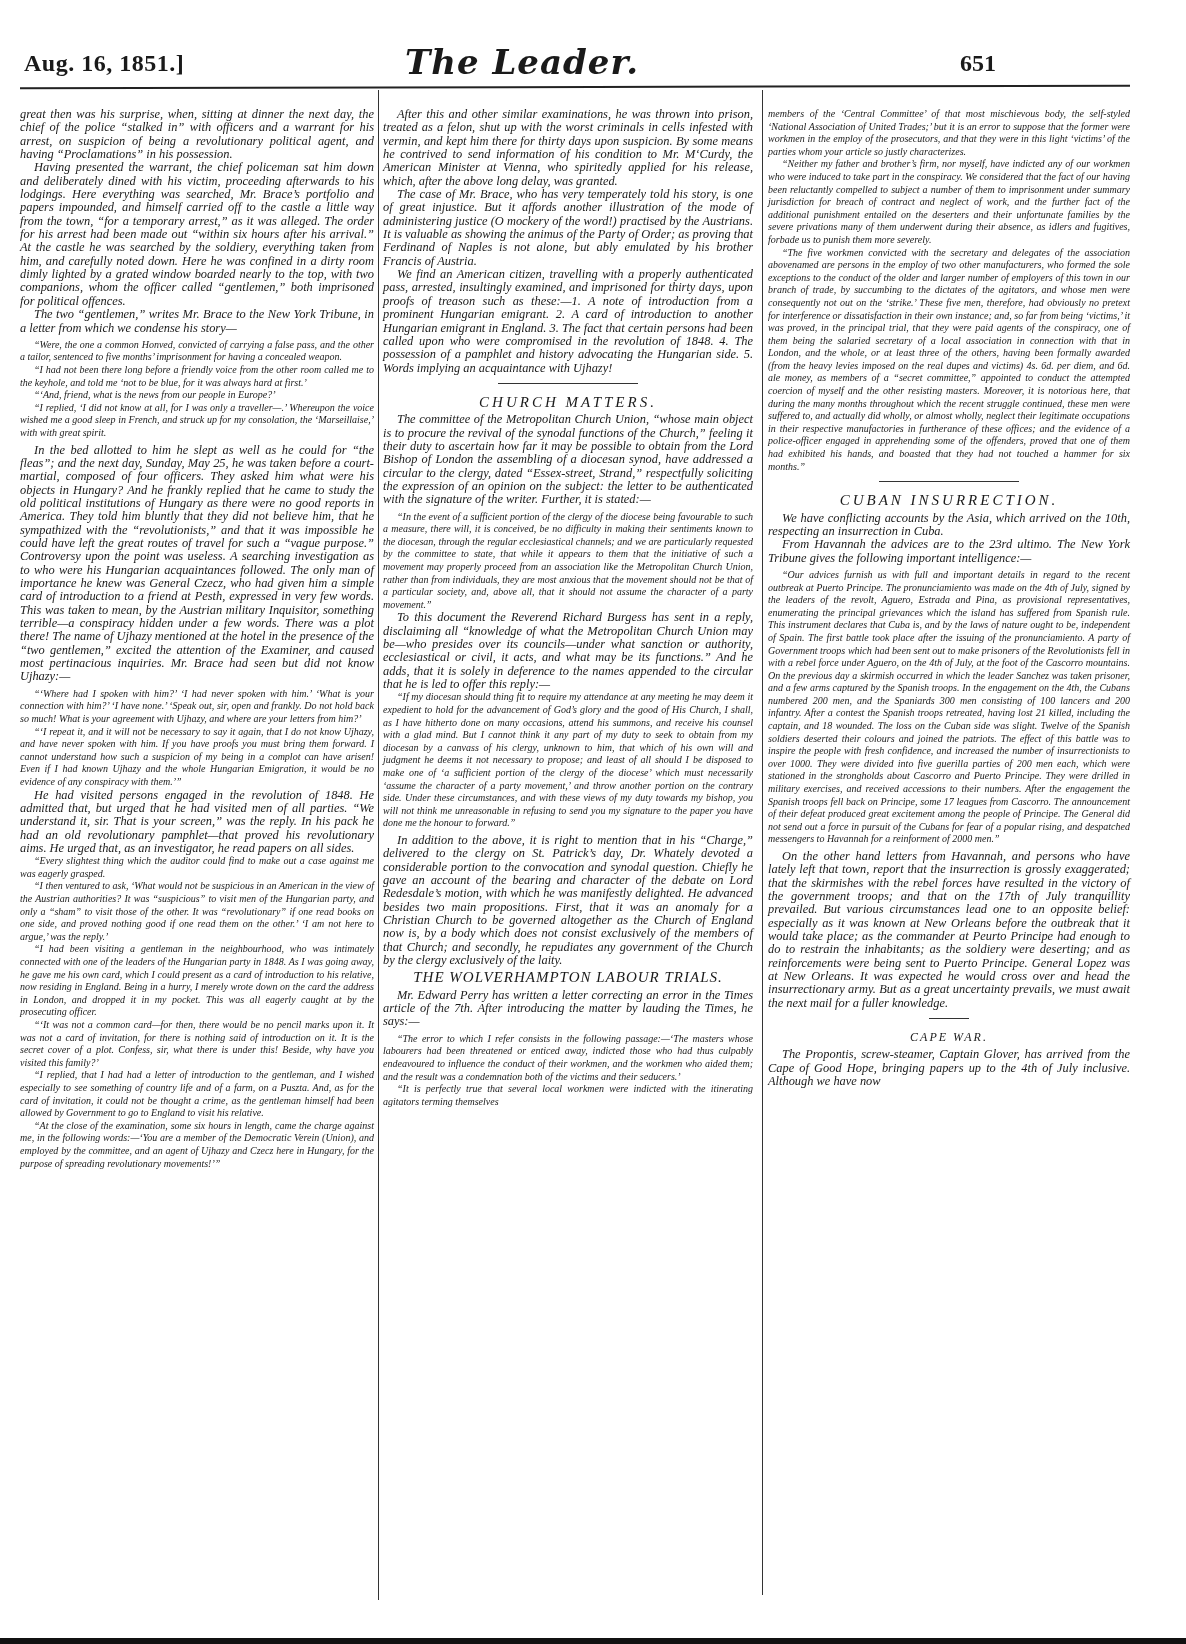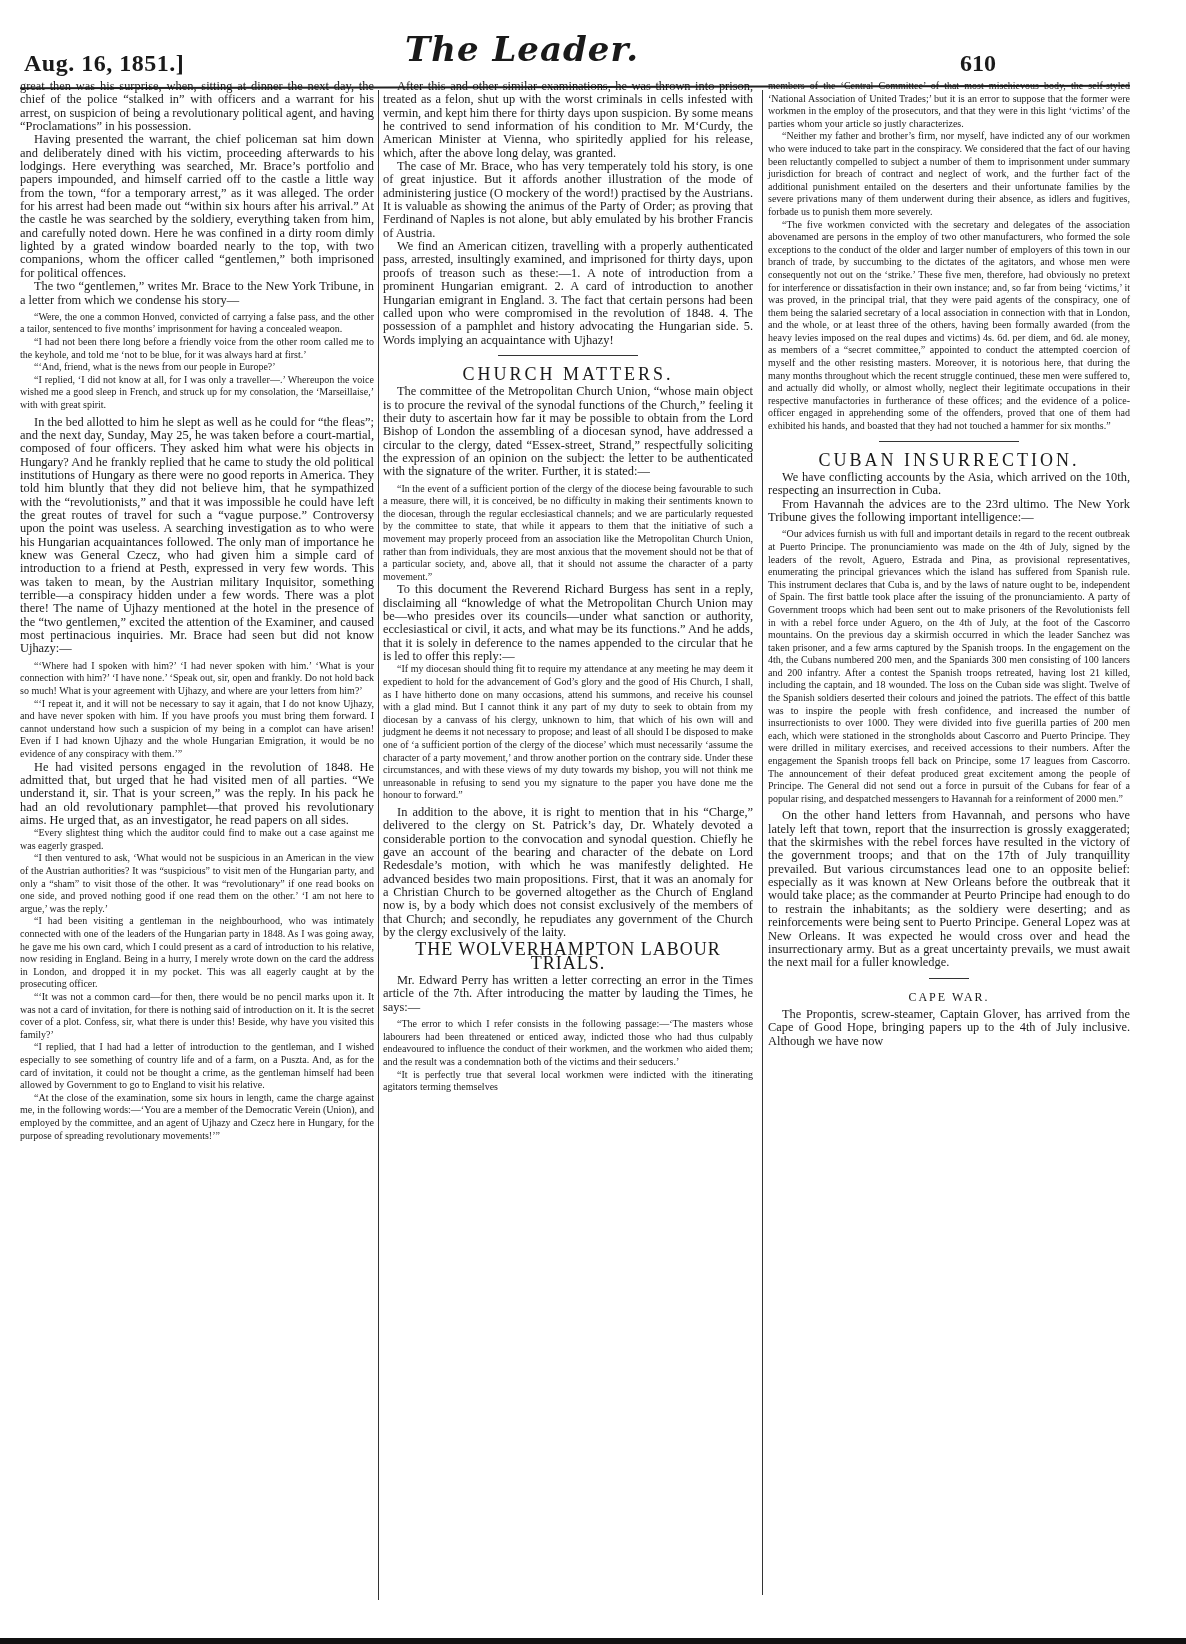--- a/index.html
+++ b/index.html
@@ -2,45 +2,45 @@
 <html><head>
 <meta charset="utf-8">
 <style>
   html, body { margin:0; padding:0; }
   body {
     width:1186px; height:1644px; background:#ffffff; color:#1a1a1a;
     font-family:"Liberation Serif","DejaVu Serif",serif; position:relative; overflow:hidden;
   }
   .masthead { position:absolute; left:0; top:0; width:1044px; height:88px; }
   .date { position:absolute; left:24px; top:50px; font-size:24px; font-weight:bold; letter-spacing:0.5px; }
-  .title { position:absolute; left:0; right:0; top:29px; text-align:center; font-size:34px; font-weight:bold; font-style:italic; letter-spacing:1px; font-family:"DejaVu Serif",serif; }
+  .title { position:absolute; left:0; right:0; top:42px; text-align:center; font-size:34px; font-weight:bold; font-style:italic; letter-spacing:1px; font-family:"DejaVu Serif",serif; }
   .pageno { position:absolute; right:48px; top:50px; font-size:24px; font-weight:bold; }
   .rule { position:absolute; left:20px; top:86px; width:1110px; height:2px; background:#222; transform:rotate(-0.12deg); }
-  .col { position:absolute; top:80px; font-size:12.4px; line-height:13.35px; text-align:justify; hyphens:auto; }
+  .col { position:absolute; top:108px; font-size:12.4px; line-height:13.35px; text-align:justify; hyphens:auto;font-style:italic; }
   .c1 { left:20px; width:354px; }
   .c2 { left:383px; width:370px; }
   .c3 { left:768px; width:362px; }
   .vrule { position:absolute; top:90px; width:1px; background:#333; }
   .v1 { left:378px; height:1510px; }
   .v2 { left:762px; height:1505px; }
   p { margin:0; text-indent:14px; }
   p.q { font-size:10px; line-height:12.6px; text-indent:14px; }
   p.gap { margin-top:4px; }
-  .head { text-align:center; letter-spacing:3px; font-size:18px; margin:12px 0 4px; text-indent:0; }
+  .head { text-align:center; letter-spacing:3px; font-size:15px; margin:12px 0 4px; text-indent:0; }
   .head.small { letter-spacing:2px; font-size:12px; }
   .sep { width:140px; height:1px; background:#333; margin:8px auto 4px; }
   .bottom-bar { position:absolute; left:0; bottom:0; width:1186px; height:6px; background:#111; }
 </style>
 </head>
 <body>
 
 <div class="masthead">
   <div class="date">Aug. 16, 1851.]</div>
   <div class="title">The Leader.</div>
-  <div class="pageno">610</div>
+  <div class="pageno">651</div>
   <div class="rule"></div>
 </div>
 
 <div class="vrule v1"></div>
 <div class="vrule v2"></div>
 
 <div class="col c1">
   <p style="text-indent:0">great then was his surprise, when, sitting at dinner the next day, the chief of the police “stalked in” with officers and a warrant for his arrest, on suspicion of being a revolutionary political agent, and having “Proclamations” in his possession.</p>
   <p>Having presented the warrant, the chief policeman sat him down and deliberately dined with his victim, proceeding afterwards to his lodgings. Here everything was searched, Mr. Brace’s portfolio and papers impounded, and himself carried off to the castle a little way from the town, “for a temporary arrest,” as it was alleged. The order for his arrest had been made out “within six hours after his arrival.” At the castle he was searched by the soldiery, everything taken from him, and carefully noted down. Here he was confined in a dirty room dimly lighted by a grated window boarded nearly to the top, with two companions, whom the officer called “gentlemen,” both imprisoned for political offences.</p>
   <p>The two “gentlemen,” writes Mr. Brace to the New York Tribune, in a letter from which we condense his story—</p>

